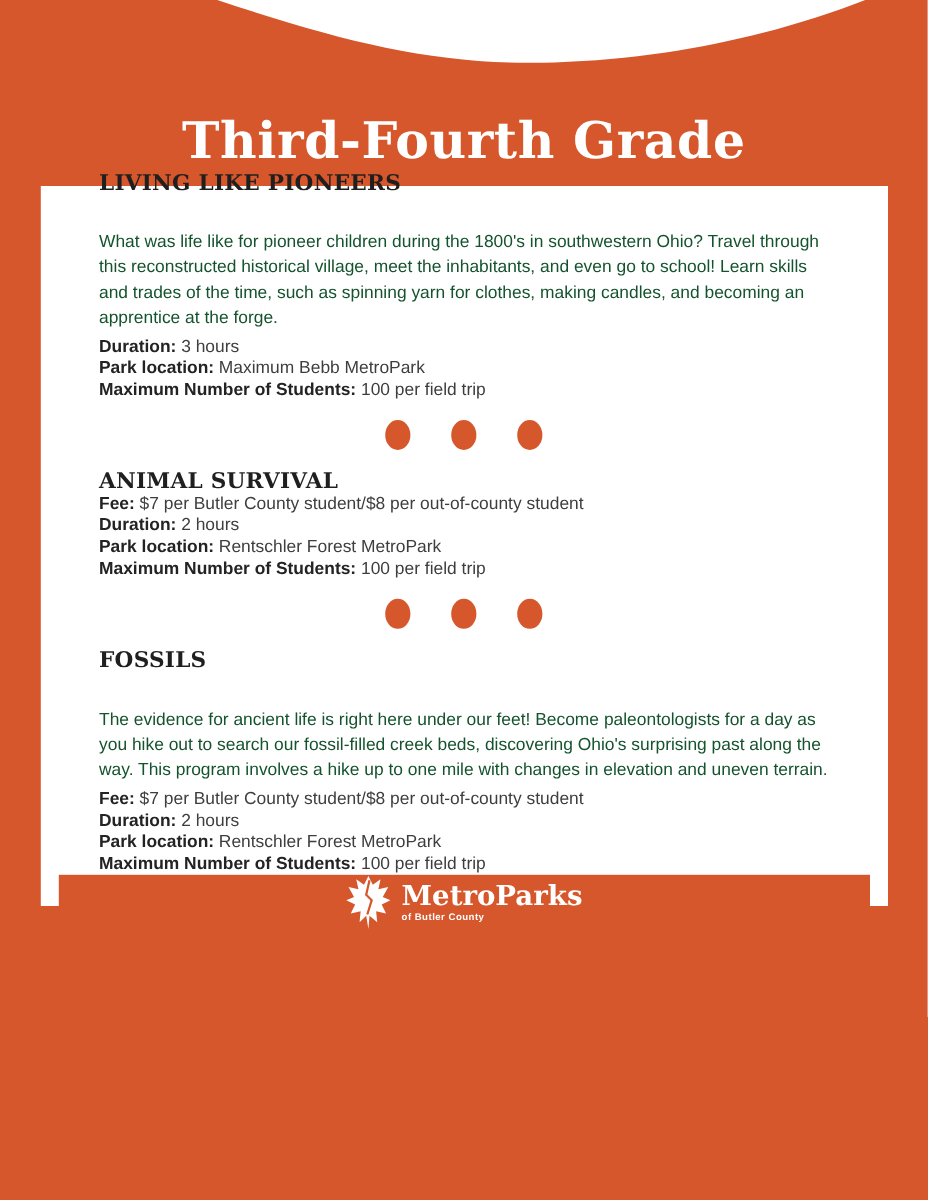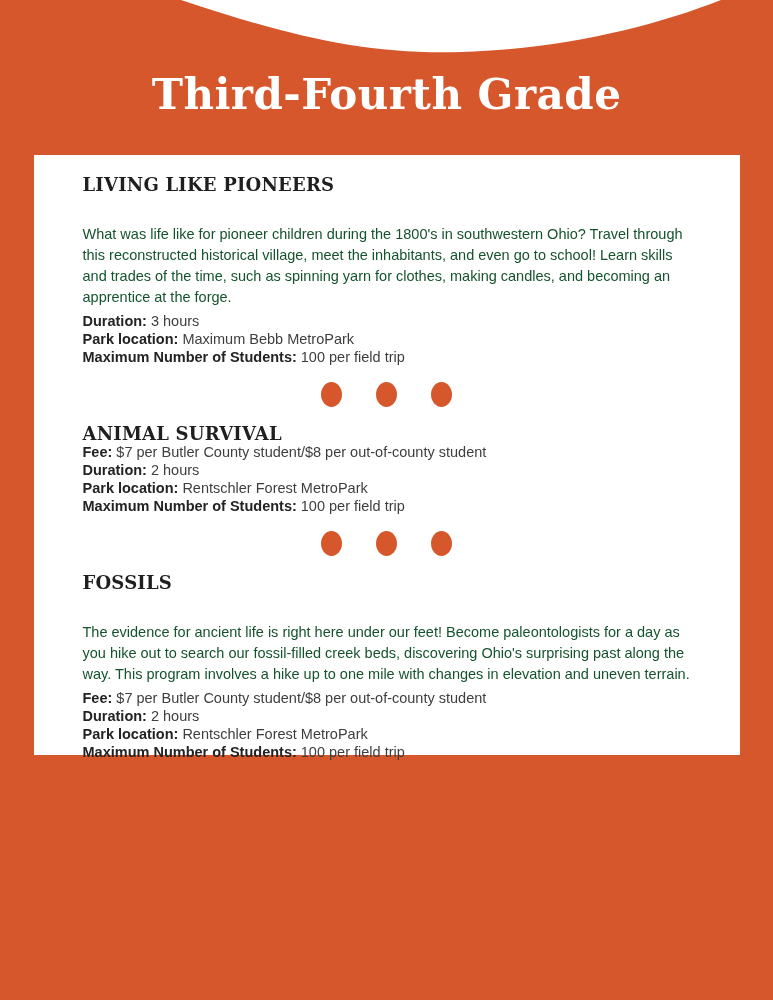--- a/index.html
+++ b/index.html
@@ -23,39 +23,40 @@
     position: absolute;
     top: 0;
     left: 0;
     width: 773px;
     height: 60px;
     display: block;
   }
   .page-title {
     position: relative;
     margin: 0;
-    padding-top: 71px;
+    padding-top: 94px;
     text-align: center;
     color: #FFFFFF;
     font-family: "DejaVu Serif", serif;
     font-weight: 700;
     font-size: 42px;
     line-height: 48px;
     letter-spacing: 0.5px;
   }
   
   .card {
     position: relative;
     width: 706px;
     height: 600px;
     margin: 0 auto;
     background: #FFFFFF;
     display: flex;
     flex-direction: column;
     box-sizing: border-box;
+    justify-content: center;
   }
   .card-content {
     padding: 21px 49px 0 49px;
   }
   .section-heading {
     margin: 0;
     font-family: "DejaVu Serif", serif;
     font-weight: 700;
     font-size: 18px;
     line-height: 18px;
@@ -191,13 +192,25 @@
       <div class="detail-row">
         <span class="detail-label">Park location:</span><span class="detail-value">Rentschler Forest MetroPark</span>
       </div>
       <div class="detail-row">
         <span class="detail-label">Maximum Number of Students:</span><span class="detail-value">100 per field trip</span>
       </div>
     </section>
 
   </div>
 
+  <div class="footer-bar">
+    <span class="leaf-icon">
+      <svg width="38" height="46" viewBox="0 0 40 50" aria-hidden="true">
+        <path fill="#FFFFFF" d="M20,1 L24,9 L31,4 L29,13 L38,11 L33,20 L40,23 L32,27 L36,35 L27,33 L28,43 L21,37 L20,49 L18,37 L12,43 L13,33 L4,35 L8,27 L0,23 L7,20 L2,11 L11,13 L9,4 L16,9 Z"></path>
+        <path fill="none" stroke="#D6572B" stroke-width="2" d="M21,5 L18,18 L23,23 L19,36"></path>
+      </svg>
+    </span>
+    <span class="brand-text">
+      <span class="brand-name">MetroParks</span>
+      <span class="brand-sub">of Butler County</span>
+    </span>
+  </div>
 </div>
 
 </body></html>

